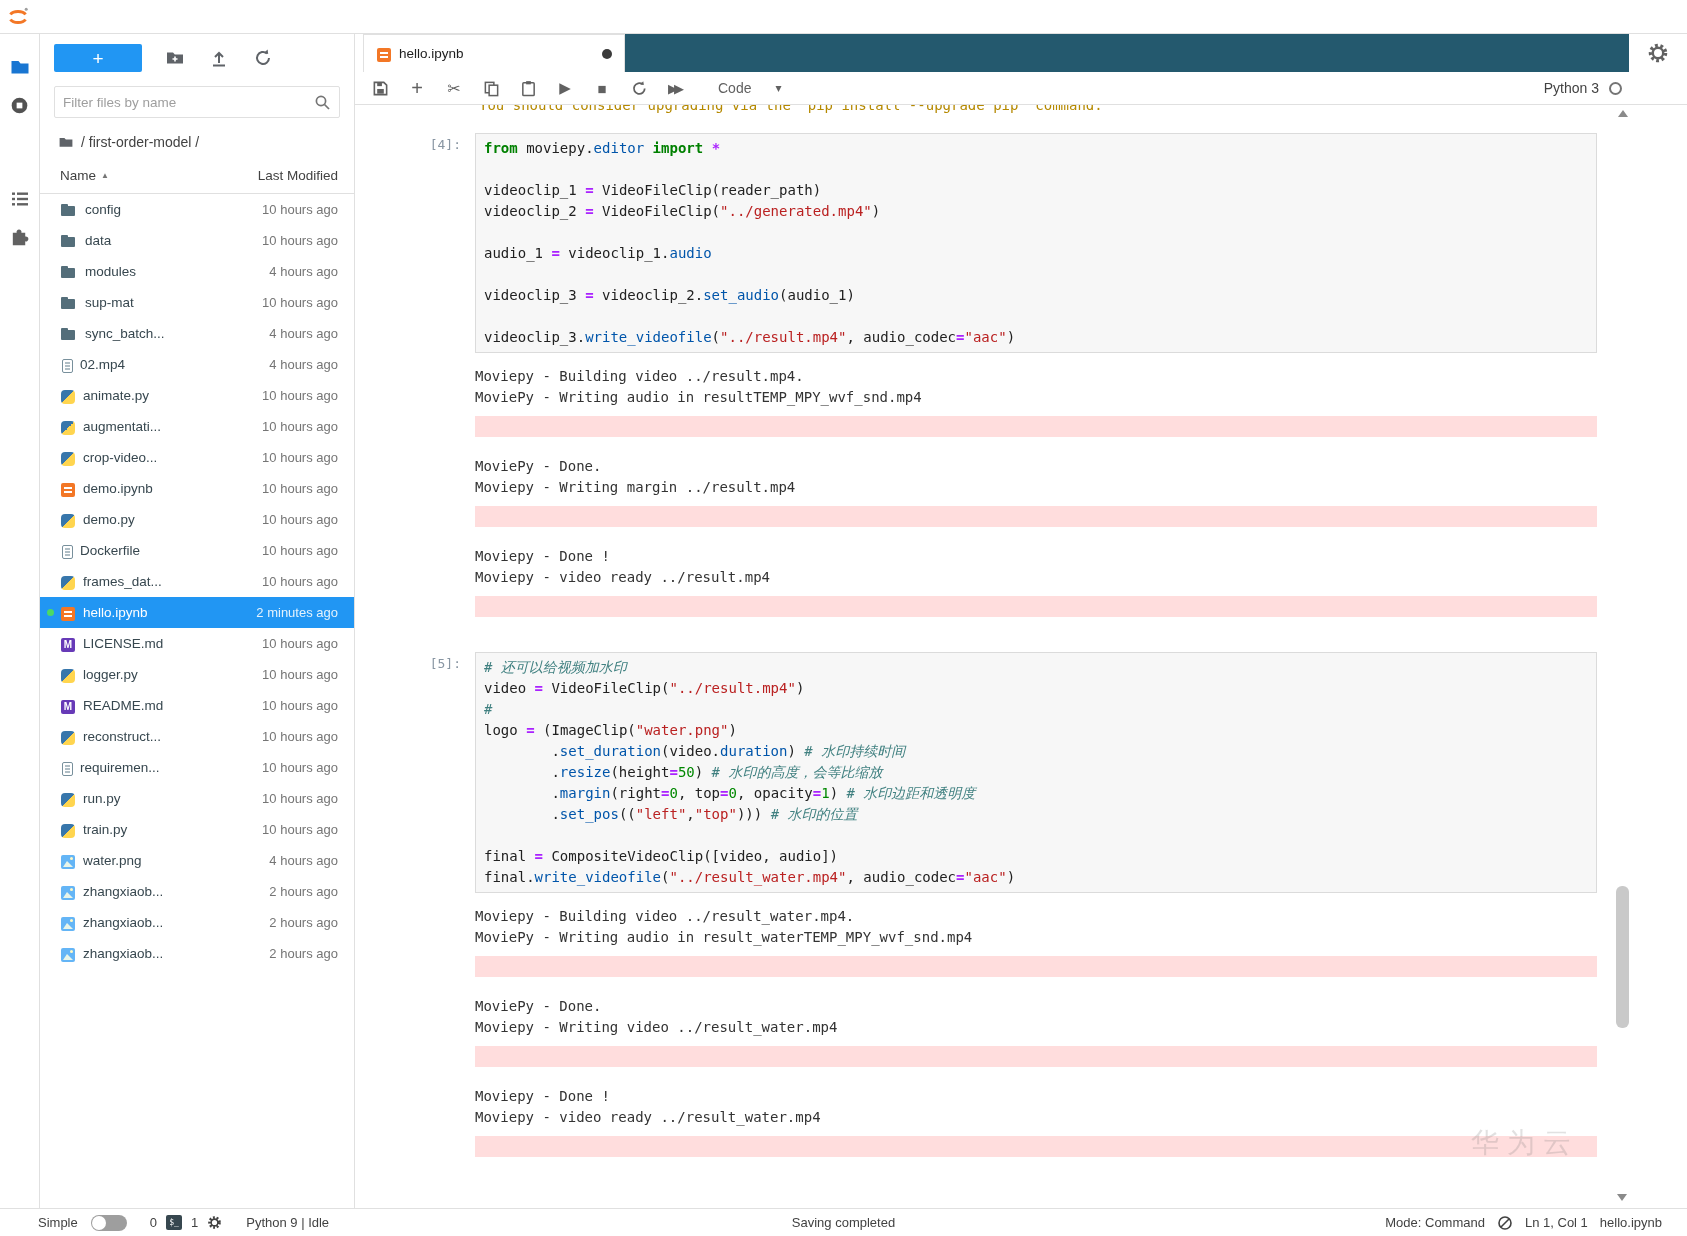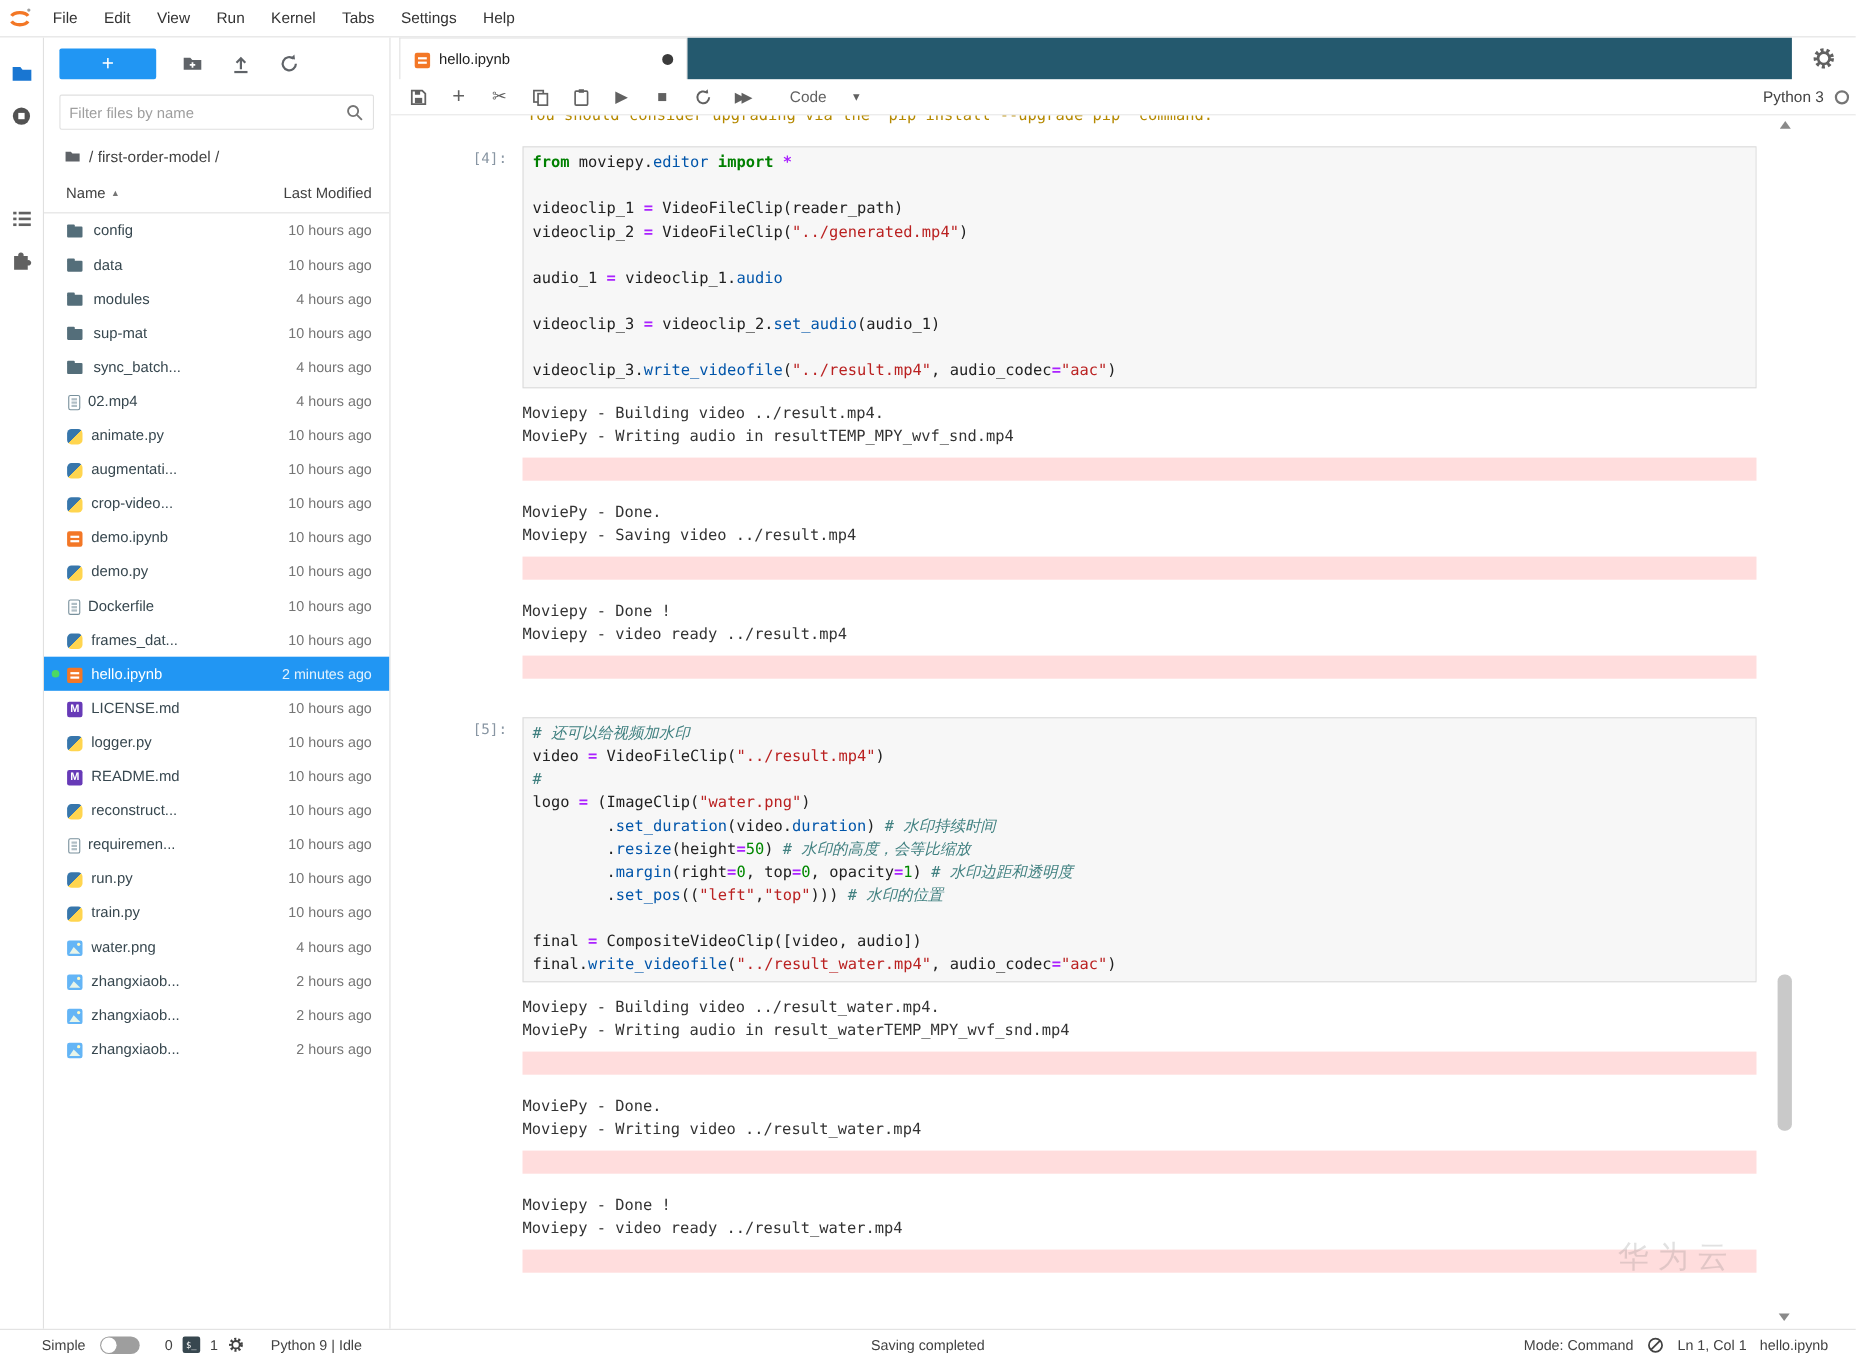--- a/index.html
+++ b/index.html
@@ -82,21 +82,21 @@
     color:#212121; }
   .tab-dirty { width:10px; height:10px; border-radius:50%; background:#3b3b3b; margin-left:auto; }
   #tab-dark { flex:0 0 1004px; background:#24596e; }
   #tab-right { flex:1; display:flex; align-items:center; justify-content:center; }
 
   #nb-toolbar { height:33px; display:flex; align-items:center; border-bottom:1px solid #e0e0e0;
     padding:0 6px 0 16px; gap:19px; }
   .tb-icon { min-width:18px; height:20px; display:flex; align-items:center; justify-content:center;
     color:#616161; font-size:14px; }
   #celltype { display:flex; align-items:center; gap:24px; margin-left:14px; font-size:14px; color:#616161; }
-  #kernel-area { margin-left:auto; display:flex; align-items:center; gap:10px;
+  #kernel-area { margin-left:auto; margin-right:59px; display:flex; align-items:center; gap:10px;
     font-size:14px; color:#424242; }
   .kernel-circle { width:13px; height:13px; border:2px solid #757575; border-radius:50%; }
 
   
   #nbarea { position:absolute; left:0; right:0; top:71px; bottom:0; overflow:hidden; background:#fff; }
   #nbscroll { position:absolute; left:0; right:90px; top:0; bottom:0; overflow:hidden; }
   .clipped-line { margin-left:124px; height:12px; overflow:hidden; }
   .clipped-line > span { display:block; margin-top:-8px; font-family:"DejaVu Sans Mono",monospace;
     font-size:14px; color:#b58900; white-space:pre; }
   .cell { display:flex; align-items:stretch; margin:16px 0 0 4px; }
@@ -149,30 +149,20 @@
 <body>
 
 <div id="menubar">
   <div id="logo">
     <svg width="24" height="24" viewBox="0 0 24 24">
       <path d="M4.5 14.5 a8 4.6 0 0 0 15 0" fill="none" stroke="#f37726" stroke-width="3"></path>
       <path d="M4.5 9.5 a8 4.6 0 0 1 15 0" fill="none" stroke="#f37726" stroke-width="3"></path>
       <circle cx="20.2" cy="4.2" r="1.5" fill="#9e9e9e"></circle>
     </svg>
   </div>
-  <div id="menu-items" style="display: flex;">
-      <div class="menu-item">File</div>
-      <div class="menu-item">Edit</div>
-      <div class="menu-item">View</div>
-      <div class="menu-item">Run</div>
-      <div class="menu-item">Kernel</div>
-      <div class="menu-item">Tabs</div>
-      <div class="menu-item">Settings</div>
-      <div class="menu-item">Help</div>
-    </div>
 </div>
 
 <div id="activitybar">
   <div class="act-icon">
     <svg width="22" height="22" viewBox="0 0 22 22">
         <path d="M2.5 5 h7 l2 2.5 h8 v10 h-17 z" fill="#1976d2"></path>
       </svg>
   </div>
   <div class="act-icon">
     <svg width="21" height="21" viewBox="0 0 22 22">
@@ -444,21 +434,21 @@
                 <div class="cm-line">&nbsp;</div>
                 <div class="cm-line"><span class="tk-v">audio_1 </span><span class="tk-o">=</span><span class="tk-v"> videoclip_1.</span><span class="tk-p">audio</span></div>
                 <div class="cm-line">&nbsp;</div>
                 <div class="cm-line"><span class="tk-v">videoclip_3 </span><span class="tk-o">=</span><span class="tk-v"> videoclip_2.</span><span class="tk-p">set_audio</span><span class="tk-v">(audio_1)</span></div>
                 <div class="cm-line">&nbsp;</div>
                 <div class="cm-line"><span class="tk-v">videoclip_3.</span><span class="tk-p">write_videofile</span><span class="tk-v">(</span><span class="tk-s">"../result.mp4"</span><span class="tk-v">, audio_codec</span><span class="tk-o">=</span><span class="tk-s">"aac"</span><span class="tk-v">)</span></div>
               </div>
               <div class="outputs">
                 <div class="out-stream mono"><div>Moviepy - Building video ../result.mp4.</div><div>MoviePy - Writing audio in resultTEMP_MPY_wvf_snd.mp4</div></div>
                 <div class="out-bar"></div>
-                <div class="out-stream mono"><div>MoviePy - Done.</div><div>Moviepy - Saving video ../result.mp4</div></div>
+                <div class="out-stream mono"><div>MoviePy - Done.</div><div>Moviepy - Writing margin ../result.mp4</div></div>
                 <div class="out-bar"></div>
                 <div class="out-stream mono"><div>Moviepy - Done !</div><div>Moviepy - video ready ../result.mp4</div></div>
                 <div class="out-bar"></div>
               </div>
             </div>
           </div>
           <div class="cell">
             <div class="collapser"></div>
             <div class="prompt mono">[5]:</div>
             <div class="cell-main">

